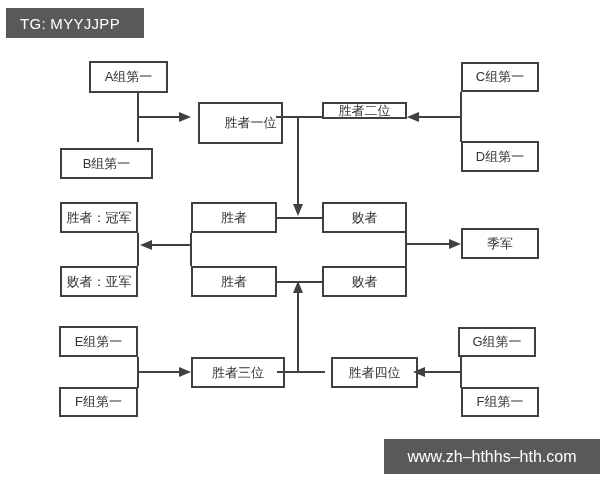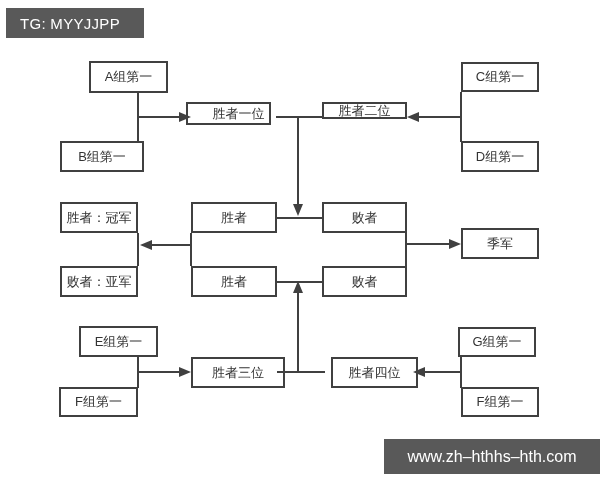--- a/index.html
+++ b/index.html
@@ -35,38 +35,38 @@
 </style>
 </head>
 <body>
 
 <div class="stage">
 
   <div class="banner banner-top">TG: MYYJJPP</div>
   <div class="banner banner-bottom">www.zh–hthhs–hth.com</div>
 
   <div class="node" style="left:60px;top:61px;width:79px;height:32px;margin-left:29px;">A组第一</div>
-  <div class="node" style="left:60px;top:141px;width:84px;height:31px;">B组第一</div>
+  <div class="node" style="left:60px;top:148px;width:93px;height:31px;">B组第一</div>
 
   <div class="node" style="left:461px;top:62px;width:78px;height:30px;">C组第一</div>
   <div class="node" style="left:461px;top:141px;width:78px;height:31px;text-align:center;">D组第一</div>
 
-  <div class="node" style="left:186px;top:102px;width:85px;height:23px;padding-left:20px;">胜者一位</div>
+  <div class="node" style="left:198px;top:102px;width:85px;height:42px;padding-left:20px;">胜者一位</div>
   <div class="node" style="left:322px;top:102px;width:85px;height:17px;">胜者二位</div>
 
   <div class="node" style="left:191px;top:202px;width:86px;height:31px;">胜者</div>
   <div class="node" style="left:322px;top:202px;width:85px;height:31px;">败者</div>
   <div class="node" style="left:191px;top:266px;width:86px;height:31px;">胜者</div>
   <div class="node" style="left:322px;top:266px;width:85px;height:31px;">败者</div>
 
   <div class="node" style="left:60px;top:202px;width:78px;height:31px;">胜者：冠军</div>
   <div class="node" style="left:60px;top:266px;width:78px;height:31px;">败者：亚军</div>
   <div class="node" style="left:461px;top:228px;width:78px;height:31px;">季军</div>
 
-  <div class="node" style="left:59px;top:326px;width:79px;height:31px;margin-left:20px;">E组第一</div>
+  <div class="node" style="left:59px;top:326px;width:79px;height:31px;">E组第一</div>
   <div class="node" style="left:59px;top:387px;width:79px;height:30px;">F组第一</div>
 
   <div class="node" style="left:458px;top:327px;width:78px;height:30px;text-align:center;">G组第一</div>
   <div class="node" style="left:461px;top:387px;width:78px;height:30px;">F组第一</div>
 
   <div class="node" style="left:191px;top:357px;width:94px;height:31px;">胜者三位</div>
   <div class="node" style="left:325px;top:357px;width:87px;height:31px;margin-left:6px;">胜者四位</div>
 
   <div class="vline" style="left:137px;top:93px;height:49px;"></div>
   <div class="hline" style="left:138px;top:116px;width:42px;"></div>

